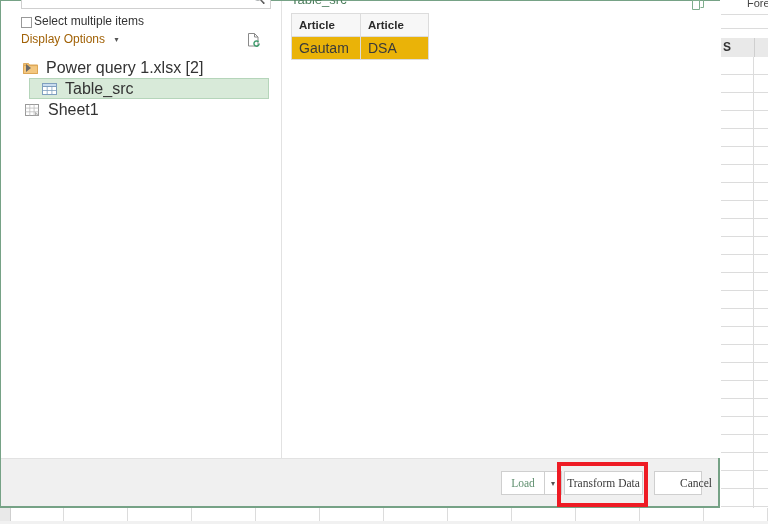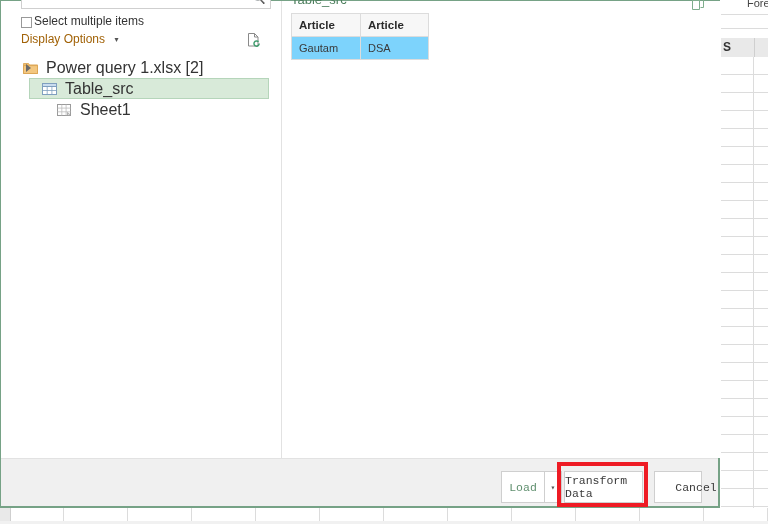--- a/index.html
+++ b/index.html
@@ -93,21 +93,21 @@
   .refresh-doc-icon{
     position:absolute;right:10px;top:0px;width:14px;height:16px;
   }
 
   
   #tree{position:absolute;left:0;top:56px;right:0;}
   .tree-row{
     position:relative;height:21px;display:flex;align-items:center;box-sizing:border-box;
   }
   .tree-row.level0{padding-left:22px;}
-  .tree-row.level1{padding-left:56px;}
+  .tree-row.level1{padding-left:24px;}
   .tree-row.selected{
     background:#d8ead9;border:1px solid #b5d5ba;margin-left:28px;margin-right:12px;
     padding-left:12px;box-sizing:border-box;
   }
   .tree-expander{
     position:absolute;left:25px;top:7px;width:0;height:0;
     border-top:4px solid transparent;border-bottom:4px solid transparent;border-left:5px solid #6a6a6a;
   }
   .tree-icon{width:15px;height:14px;margin-right:8px;flex:0 0 auto;}
   .tree-label{font-size:16px;color:#333;white-space:nowrap;}
@@ -122,35 +122,35 @@
   #preview-actions{position:absolute;right:14px;top:-4px;width:16px;height:16px;}
   #preview-table{
     position:absolute;left:8px;top:12px;border-collapse:collapse;
   }
   #preview-table th{
     background:#f7f7f7;border:1px solid #dcdcdc;
     font-size:11.5px;font-weight:bold;color:#2b2b2b;
     text-align:left;padding:3px 7px;height:16px;white-space:nowrap;
   }
   #preview-table td{
-    background:#7dd3fc;border:1px solid #dcdcdc;
-    font-size:11px;color:#3a3a3a;
+    background:#eab308;border:1px solid #dcdcdc;
+    font-size:14px;color:#3a3a3a;
     text-align:left;padding:3px 7px;height:16px;white-space:nowrap;
   }
   #preview-table th.c0,#preview-table td.c0{width:54px;}
   #preview-table th.c1,#preview-table td.c1{width:53px;margin-top:20px;}
 
   
   #dialog-footer{
     position:absolute;left:0;top:457px;width:717px;height:48px;
     background:#f0f0f0;border-top:1px solid #e2e2e2;box-sizing:border-box;
   }
   .btn{
-    position:absolute;height:32px;background:#ffffff;border:1px solid #cfcfcf;
-    font-family:Liberation Mono, monospace;font-size:11.5px;color:#3a3a3a;
+    position:absolute;height:24px;background:#ffffff;border:1px solid #cfcfcf;
+    font-family:Liberation Serif, serif;font-size:11.5px;color:#3a3a3a;
     display:flex;align-items:center;justify-content:center;box-sizing:border-box;cursor:default;
   }
   #load-button{left:500px;top:470px;width:44px;color:#5f8f6e;}
   #load-split{left:543px;top:470px;width:18px;}
   #load-split .caret{font-size:8px;color:#555;}
   #transform-data-button{left:563px;top:470px;width:79px;}
   #cancel-button{left:653px;top:470px;width:48px;padding-left:36px;}
 
   
   #annotation-highlight{

